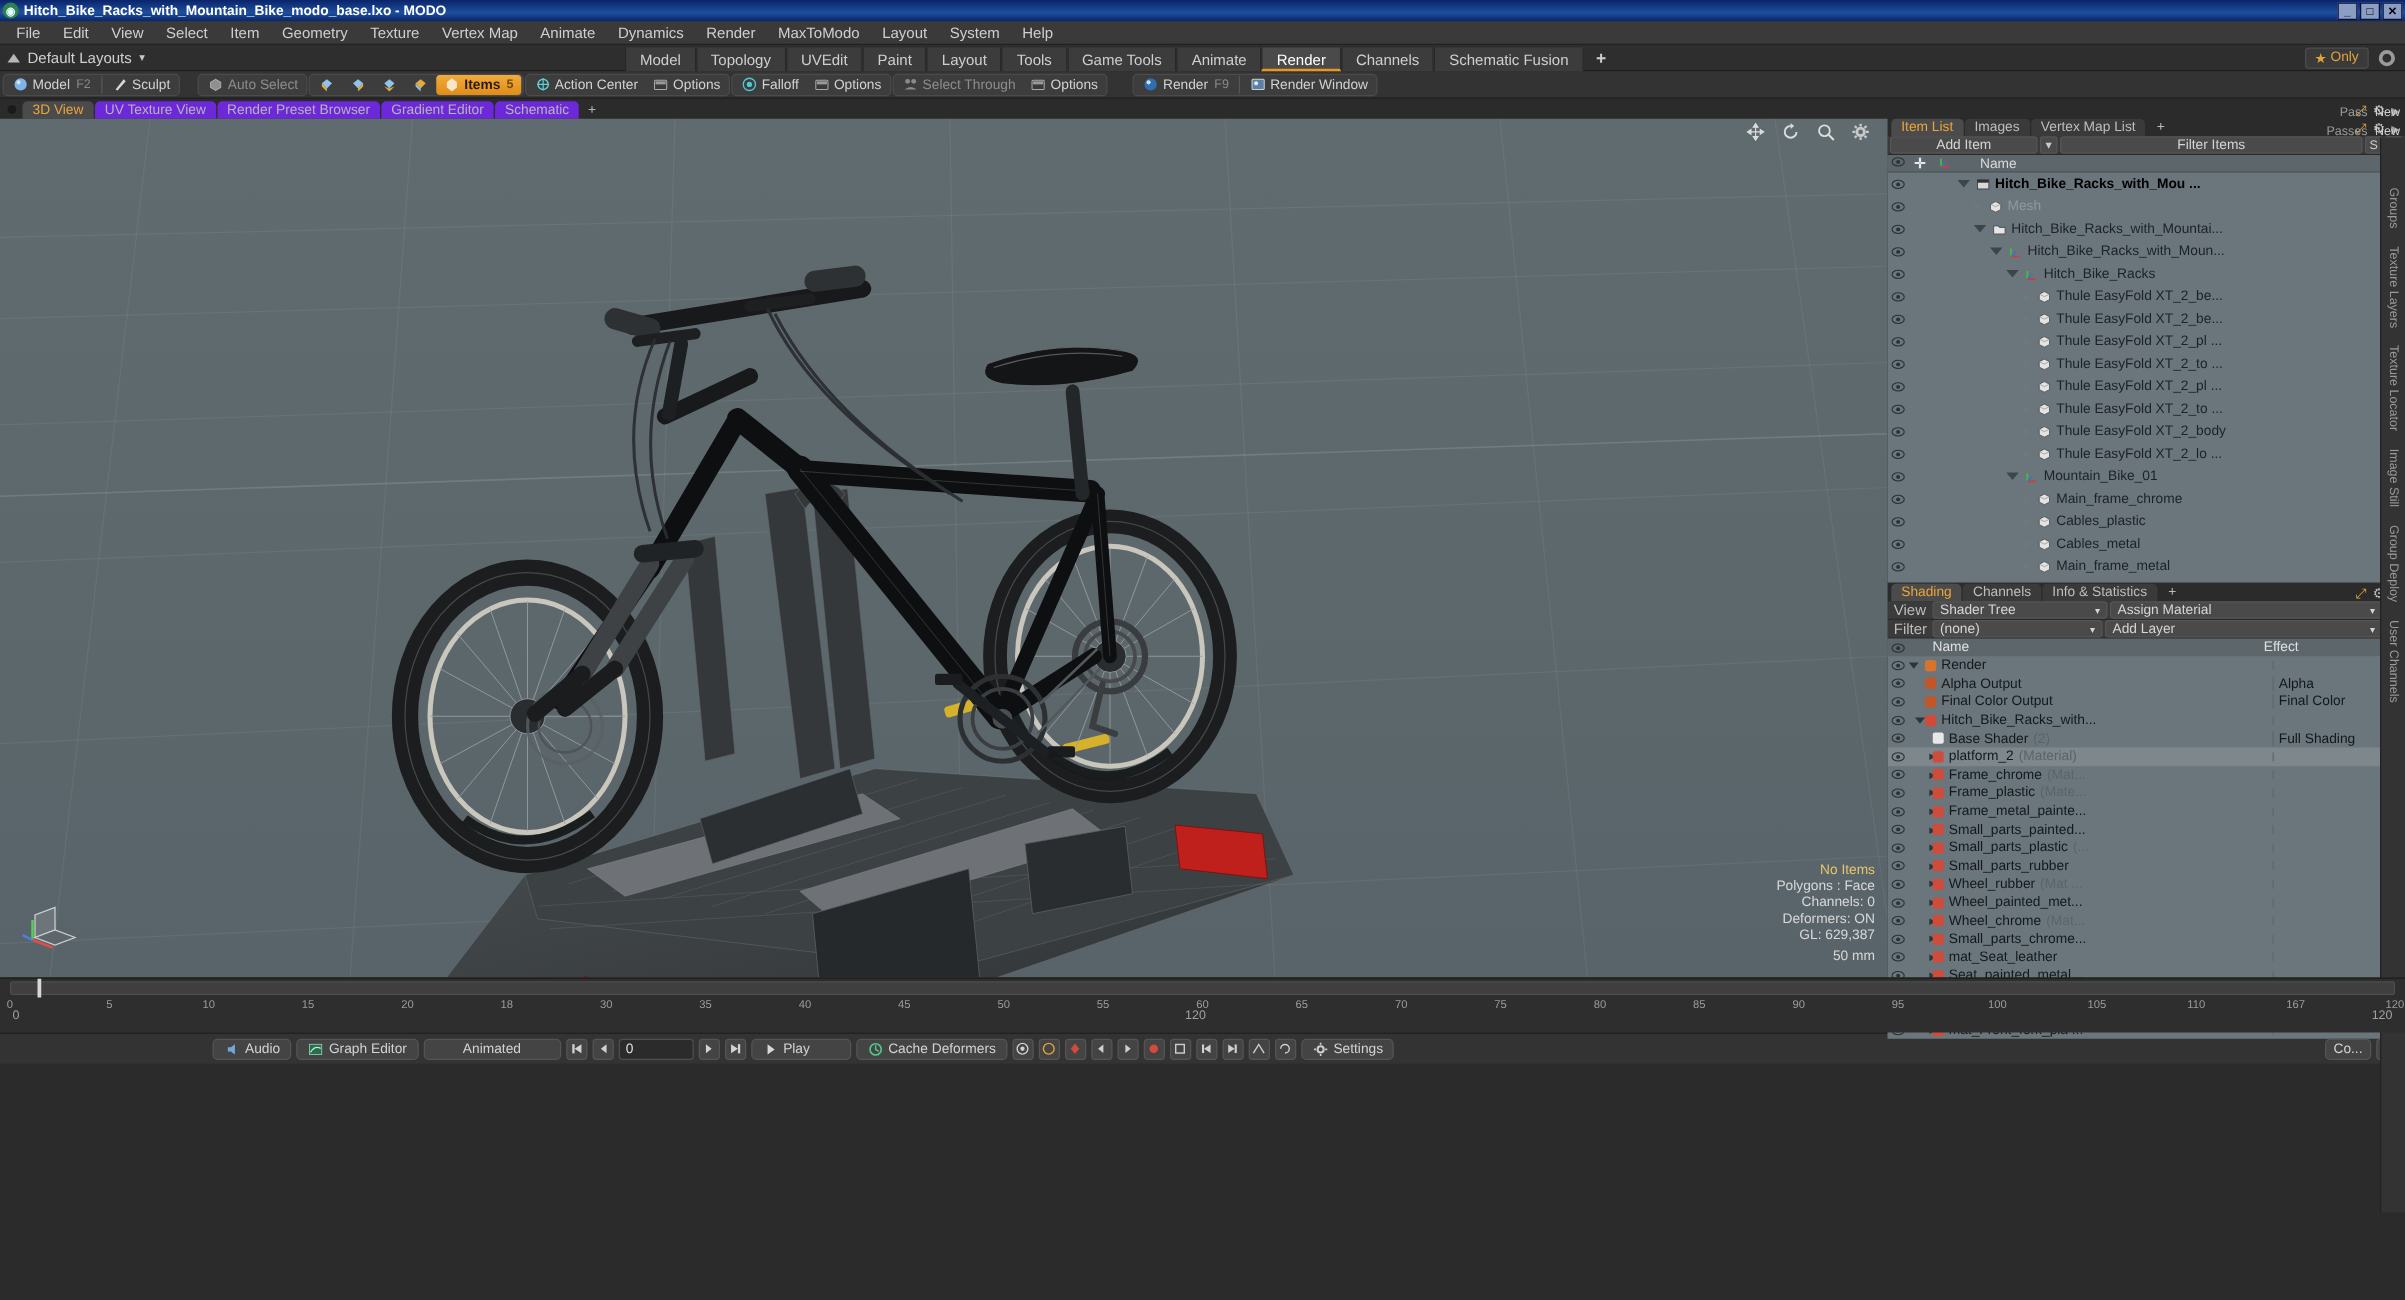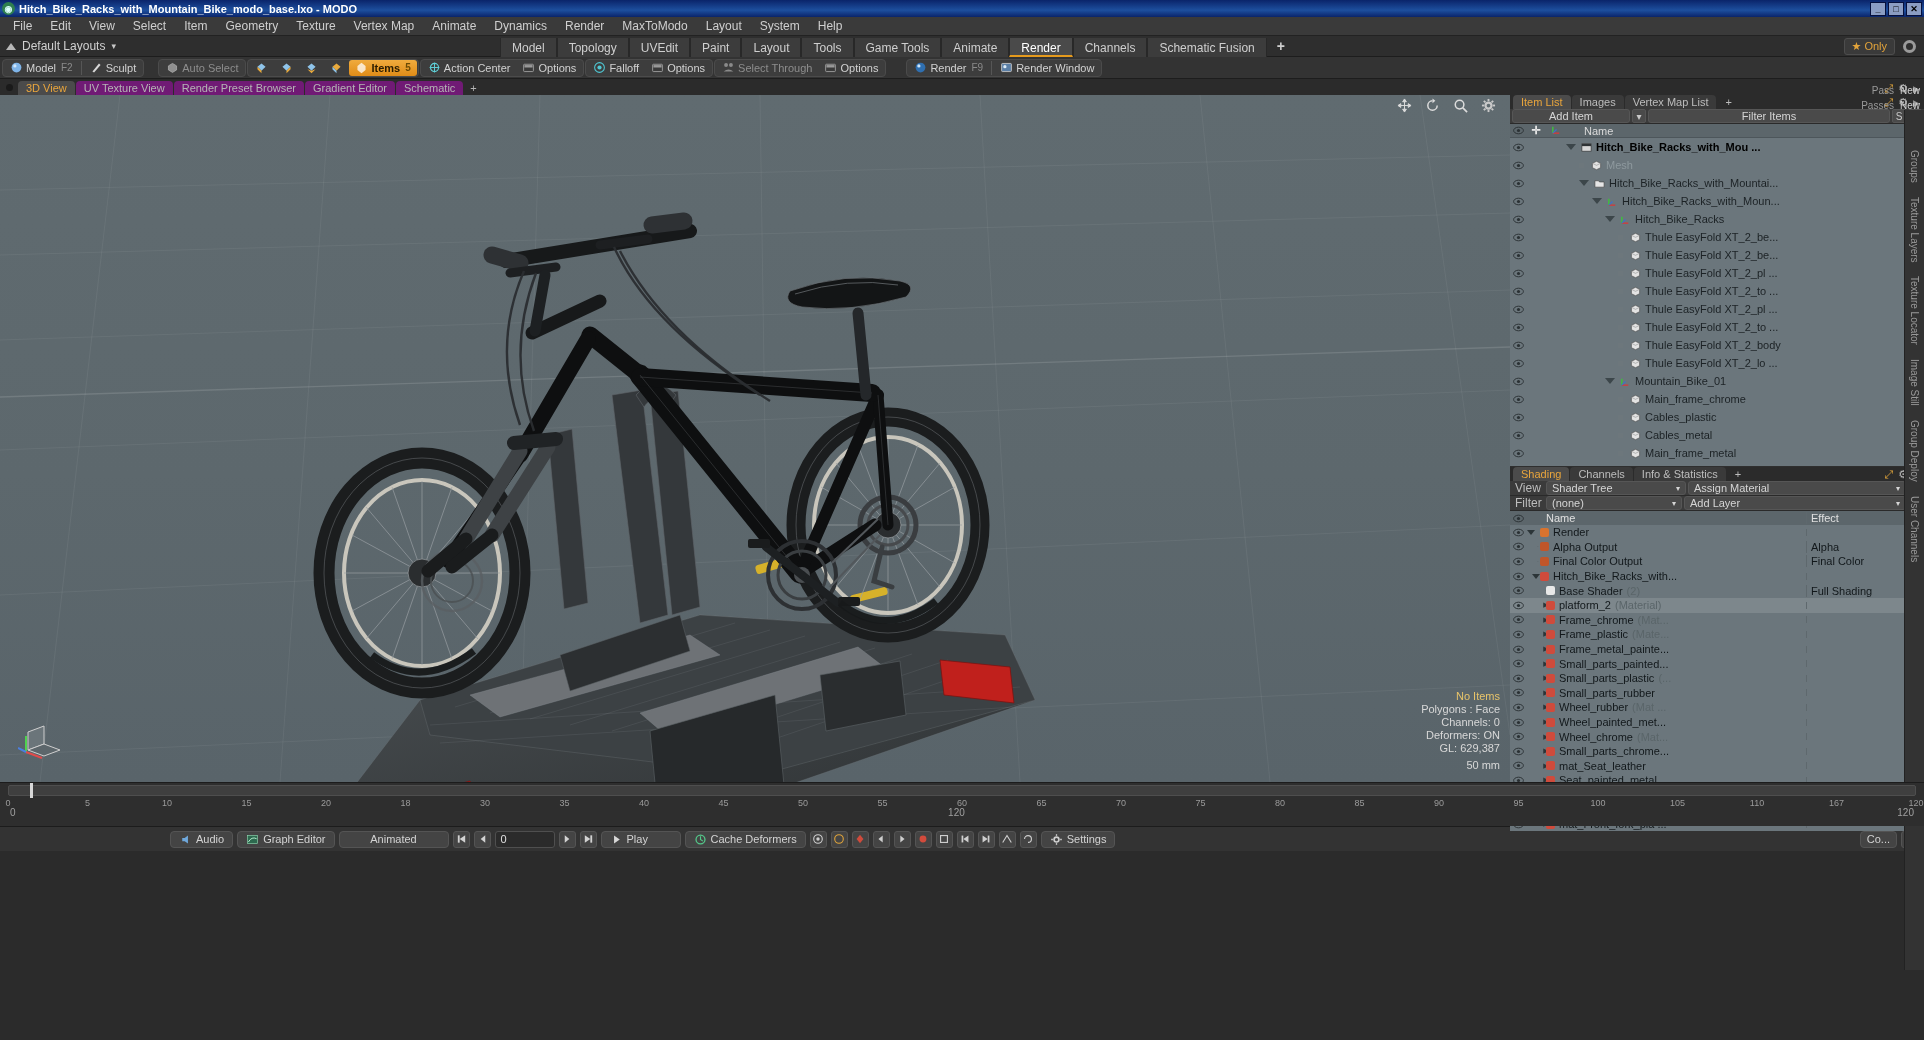--- a/index.html
+++ b/index.html
@@ -51,21 +51,21 @@
     color:#d2d2d2;white-space:nowrap;border-radius:3px;}
   .tbtn.dim{color:#8d8d8d;}
   .tbtn.on{background:linear-gradient(to bottom,#f0ab3d,#e08c18);color:#2a1c00;font-weight:bold;}
   .tbtn .hk{color:#8a8a8a;font-size:10px;margin-left:2px;}
   .ico{width:13px;height:13px;display:inline-block;flex:none;}
   .sep{width:1px;height:14px;background:#565656;margin:0 2px;}
 
   
   #vptabs{height:16px;background:#2b2b2b;display:flex;align-items:flex-end;padding-left:4px;gap:1px;}
   #vptabs .dot{width:7px;height:7px;border-radius:50%;background:#1a1a1a;margin:0 4px 4px 2px;}
-  .vtab{padding:1px 8px;font-size:11px;color:#b5b5b5;background:#701a75;border-radius:4px 4px 0 0;}
+  .vtab{padding:1px 8px;font-size:11px;color:#b5b5b5;background:#6d28d9;border-radius:4px 4px 0 0;}
   .vtab.active{background:#4b4b4b;color:#e9a53c;}
   .vtab.plus{background:transparent;padding:1px 6px;}
   #vptabs .vpright{margin-left:auto;display:flex;align-items:center;gap:5px;padding-right:4px;}
 
   
   #work{display:flex;height:687px;}
   #viewport{position:relative;width:1510px;background:#5d686d;overflow:hidden;}
   #vpheader{position:absolute;top:0;left:0;right:0;height:18px;display:flex;align-items:center;
     gap:4px;padding-left:6px;z-index:5;}
   .vpbtn{background:#4d565b;border:1px solid #5f696e;border-radius:7px;padding:1px 14px;
@@ -116,21 +116,21 @@
   .tri.none{border:none;width:5px;height:5px;background:#6d777c;margin-right:3px;}
   .cube{width:11px;height:11px;flex:none;}
 
   
   #shadertree{flex:1;background:#6b767c;display:flex;flex-direction:column;}
   .shead{height:14px;background:#5c666b;display:flex;align-items:center;font-size:11px;color:#e0e0e0;}
   .srow{height:14.6px;display:flex;align-items:center;font-size:11px;color:#12181b;}
   .srow .eye{width:16px;display:flex;align-items:center;justify-content:center;}
   .srow .ar{width:14px;display:flex;align-items:center;justify-content:center;}
   .srow .sname{flex:1;display:flex;align-items:center;gap:4px;white-space:nowrap;overflow:hidden;}
-  .srow .seff{width:118px;display:flex;align-items:center;justify-content:space-between;
+  .srow .seff{width:106px;display:flex;align-items:center;justify-content:space-between;
     padding-left:4px;border-left:1px solid #5e686d;}
   .srow.hi{background:#7d878c;}
   .srow .muted{color:#5a6569;}
   .dd{width:0;height:0;border-left:4px solid transparent;border-right:4px solid transparent;
     border-top:5px solid #2c3538;margin-right:4px;}
   .bullet{width:9px;height:9px;border-radius:2px;flex:none;}
 
   
   #timeline{height:44px;background:#2e2e2e;border-top:1px solid #1c1c1c;position:relative;}
   #tlruler{position:relative;height:26px;margin:0 8px;}

